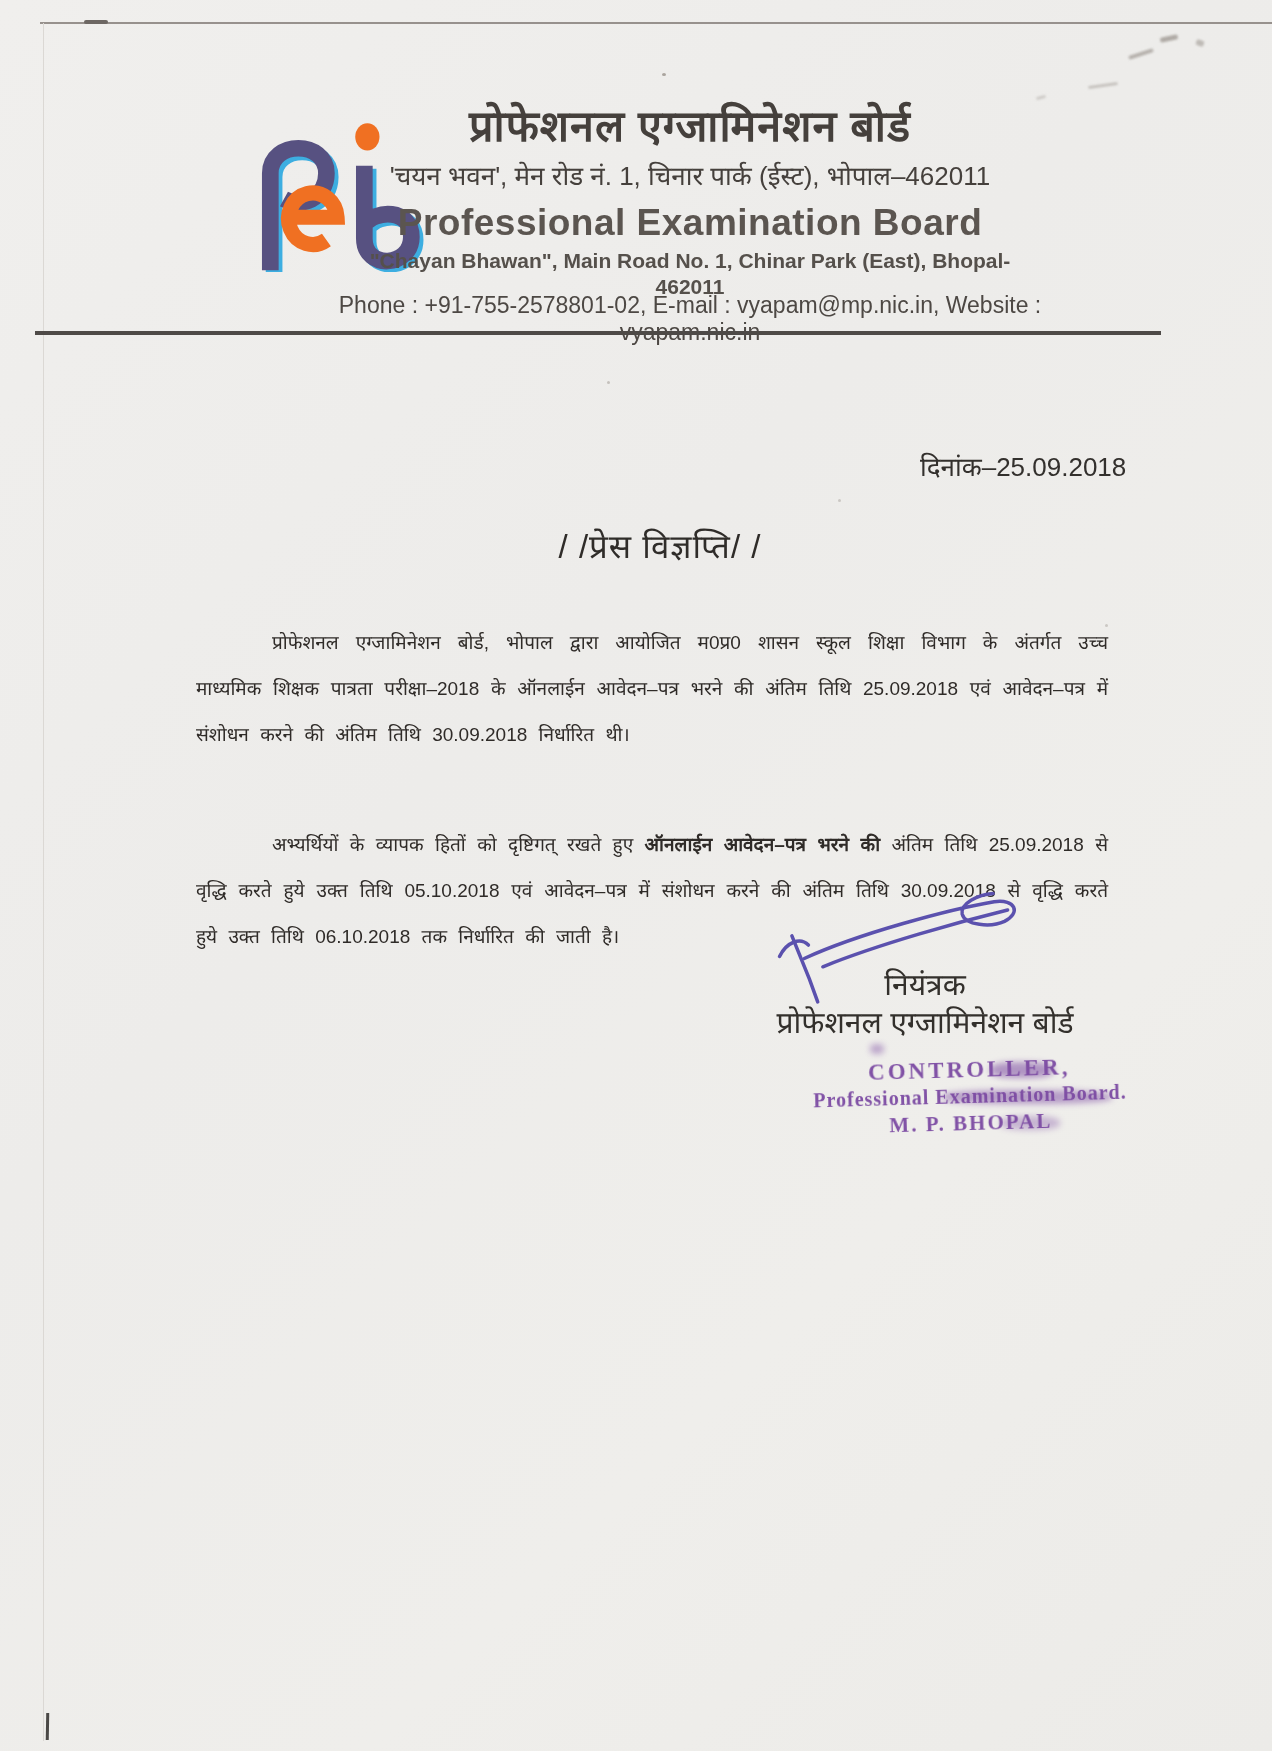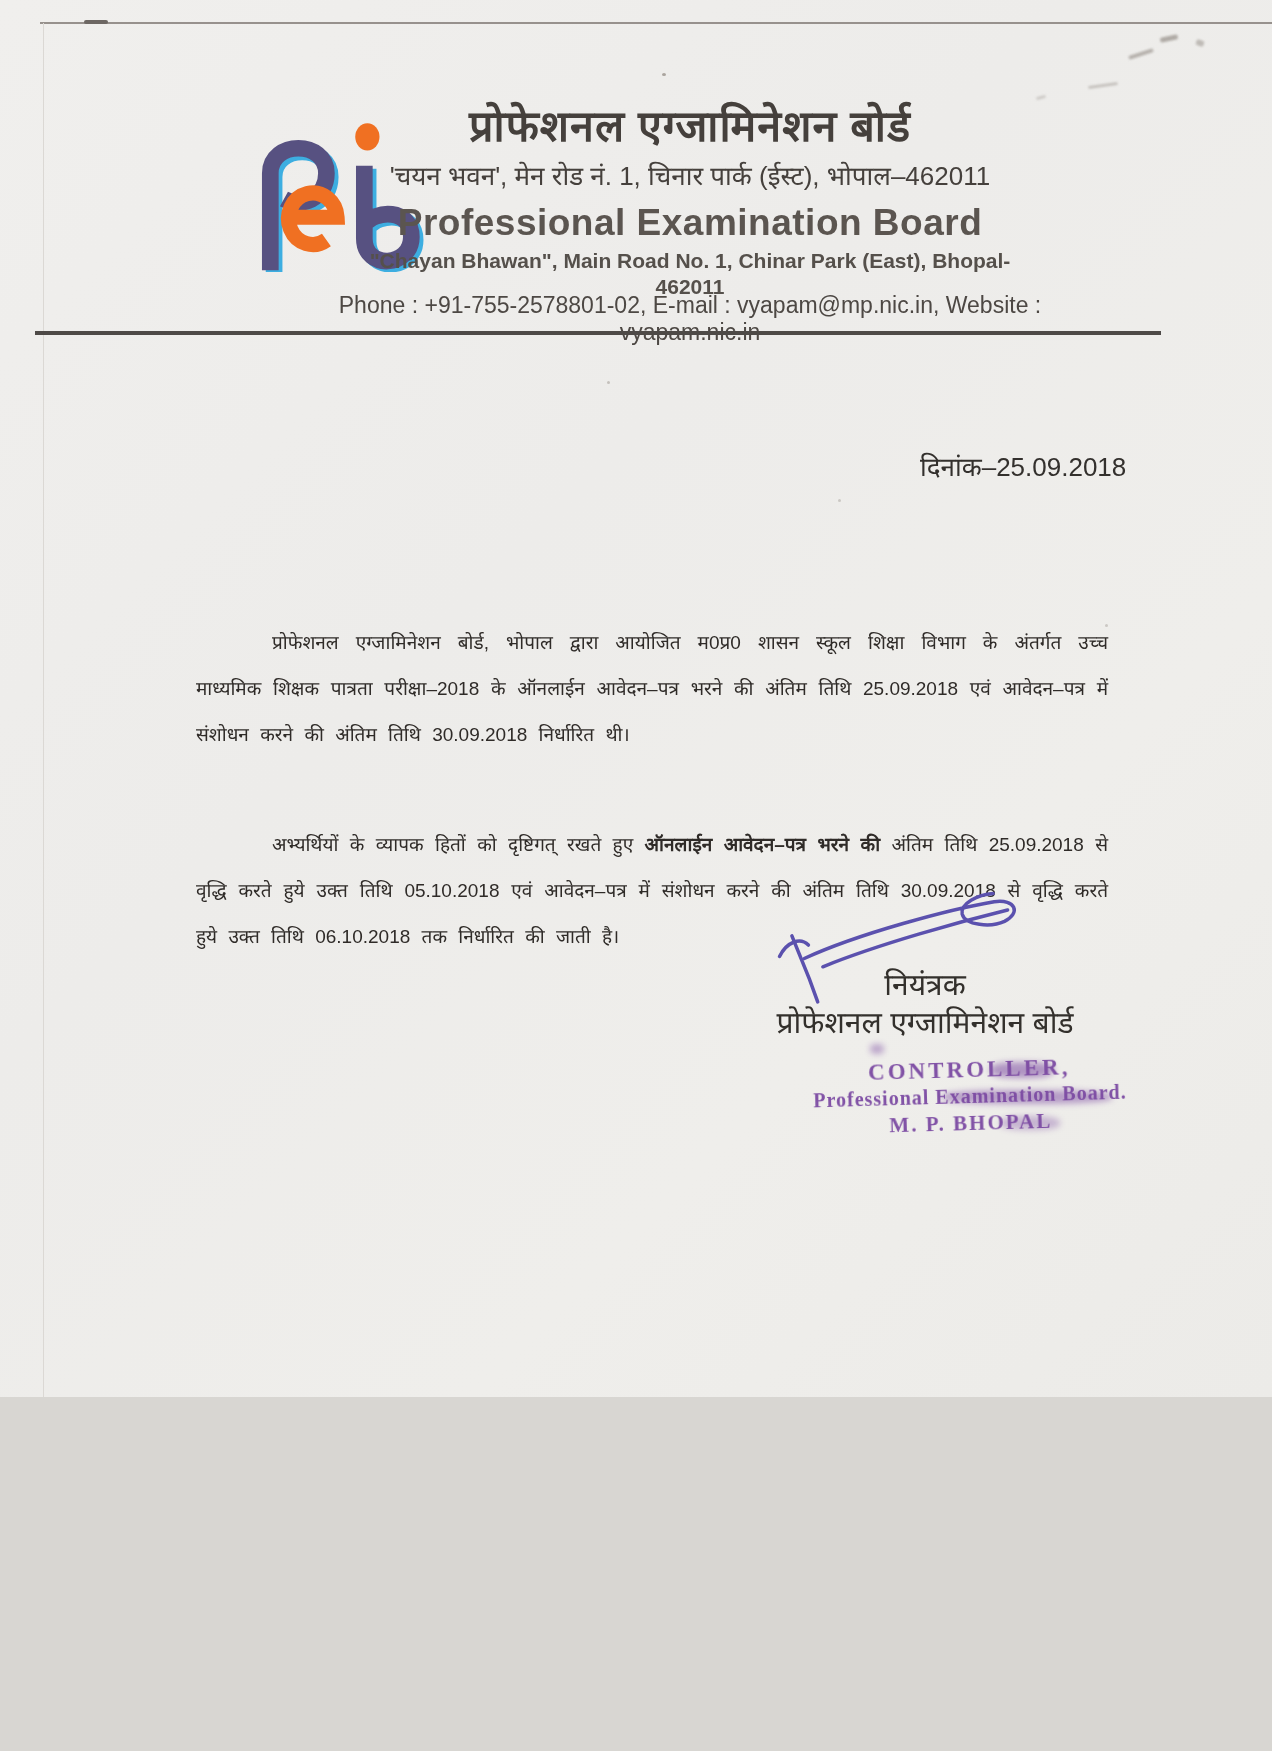--- a/index.html
+++ b/index.html
@@ -1,18 +1,18 @@
 <!DOCTYPE html>
 <html><head>
 <meta charset="utf-8">
 <style>
   html,body{margin:0;padding:0;background:#d8d6d2;}
   .page{
     position:relative;
-    width:1272px;height:1397px;
+    width:1272px;height:1751px;
     margin:0 auto;
     background:linear-gradient(135deg,#f0efed 0%,#edecea 40%,#efeeeb 70%,#ecebe8 100%);
     overflow:hidden;
     font-family:"Liberation Sans","DejaVu Sans",sans-serif;
     color:#38332f;
   }
   
   .scanline-top{position:absolute;left:40px;top:22px;width:1232px;height:2px;background:#97918d;}
   .scanline-top-dark{position:absolute;left:84px;top:20px;width:24px;height:4px;background:#6d6763;border-radius:2px;}
   .scanline-left{position:absolute;left:43px;top:23px;width:1px;height:1718px;background:#dbd8d4;}
@@ -108,20 +108,21 @@
     <div class="org-hi">प्रोफेशनल एग्जामिनेशन बोर्ड</div>
     <div class="addr-hi">'चयन भवन', मेन रोड नं. 1, चिनार पार्क (ईस्ट), भोपाल–462011</div>
     <div class="org-en">Professional Examination Board</div>
     <div class="addr-en">"Chayan Bhawan", Main Road No. 1, Chinar Park (East), Bhopal-462011</div>
   </div>
   <div class="contact">Phone : +91-755-2578801-02, E-mail : vyapam@mp.nic.in, Website : vyapam.nic.in</div>
   <div class="rule"></div>
 
   <div class="dateline">दिनांक–25.09.2018</div>
 
+  <div class="press-title">/ /प्रेस विज्ञप्ति/ /</div>
 
   <div class="para para1"><span class="indent"></span><span>प्रोफेशनल एग्जामिनेशन बोर्ड, भोपाल द्वारा आयोजित म0प्र0 शासन स्कूल शिक्षा विभाग के अंतर्गत उच्च माध्यमिक शिक्षक पात्रता परीक्षा–2018 के ऑनलाईन आवेदन–पत्र भरने की अंतिम तिथि 25.09.2018 एवं आवेदन–पत्र में संशोधन करने की अंतिम तिथि 30.09.2018 निर्धारित थी।</span></div>
 
   <div class="para para2"><span class="indent"></span><span>अभ्यर्थियों के व्यापक हितों को दृष्टिगत् रखते हुए </span><span class="bold-phrase">ऑनलाईन आवेदन–पत्र भरने की</span><span> अंतिम तिथि 25.09.2018 से वृद्धि करते हुये उक्त तिथि 05.10.2018 एवं आवेदन–पत्र में संशोधन करने की अंतिम तिथि 30.09.2018 से वृद्धि करते हुये उक्त तिथि 06.10.2018 तक निर्धारित की जाती है।</span></div>
 
   <svg class="signature-svg" viewBox="0 0 250 120">
     <g fill="none" stroke="#5b51ae" stroke-width="3.4" stroke-linecap="round">
       <path d="M40,76 C92,52 182,28 224,21 C245,18 250,32 234,40 C221,46 196,44 193,33 C191,23 208,14 223,13"></path>
       <path d="M58,84 C112,62 192,40 237,29"></path>
       <path d="M28,54 L45,96 L53,118"></path>

